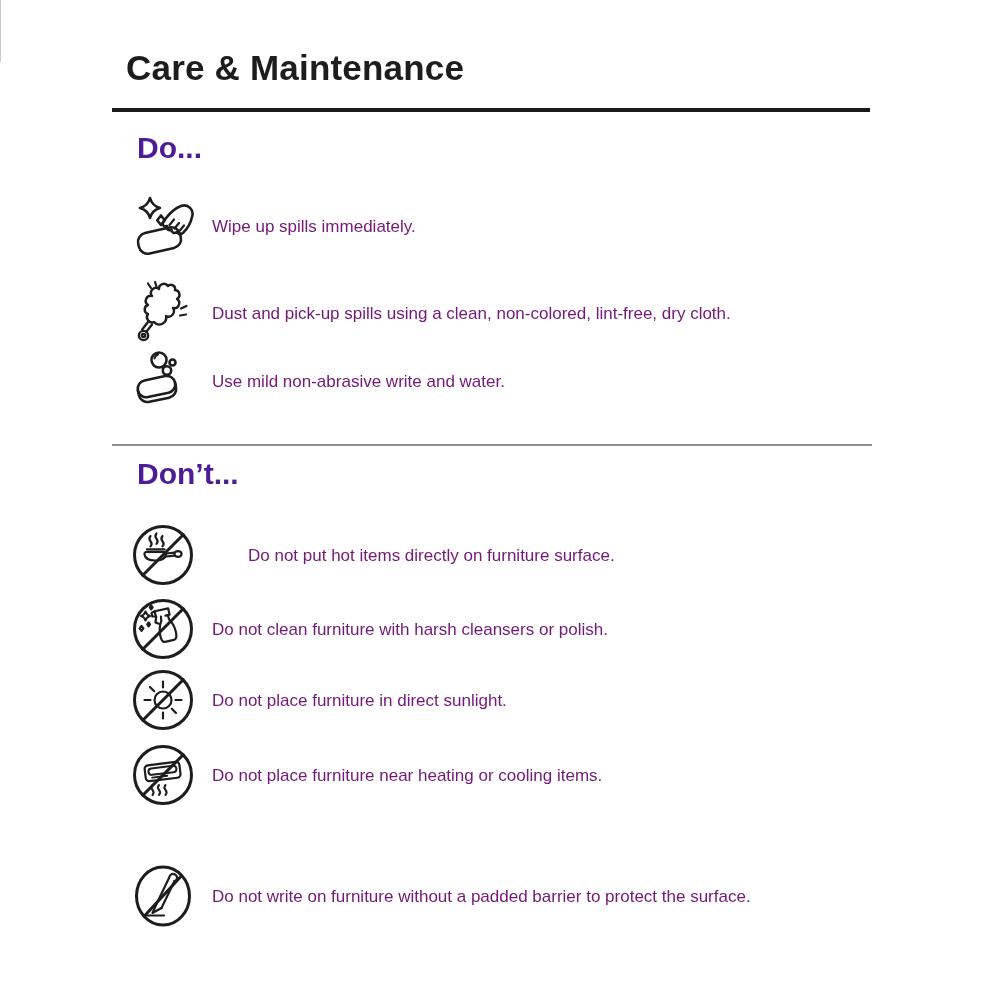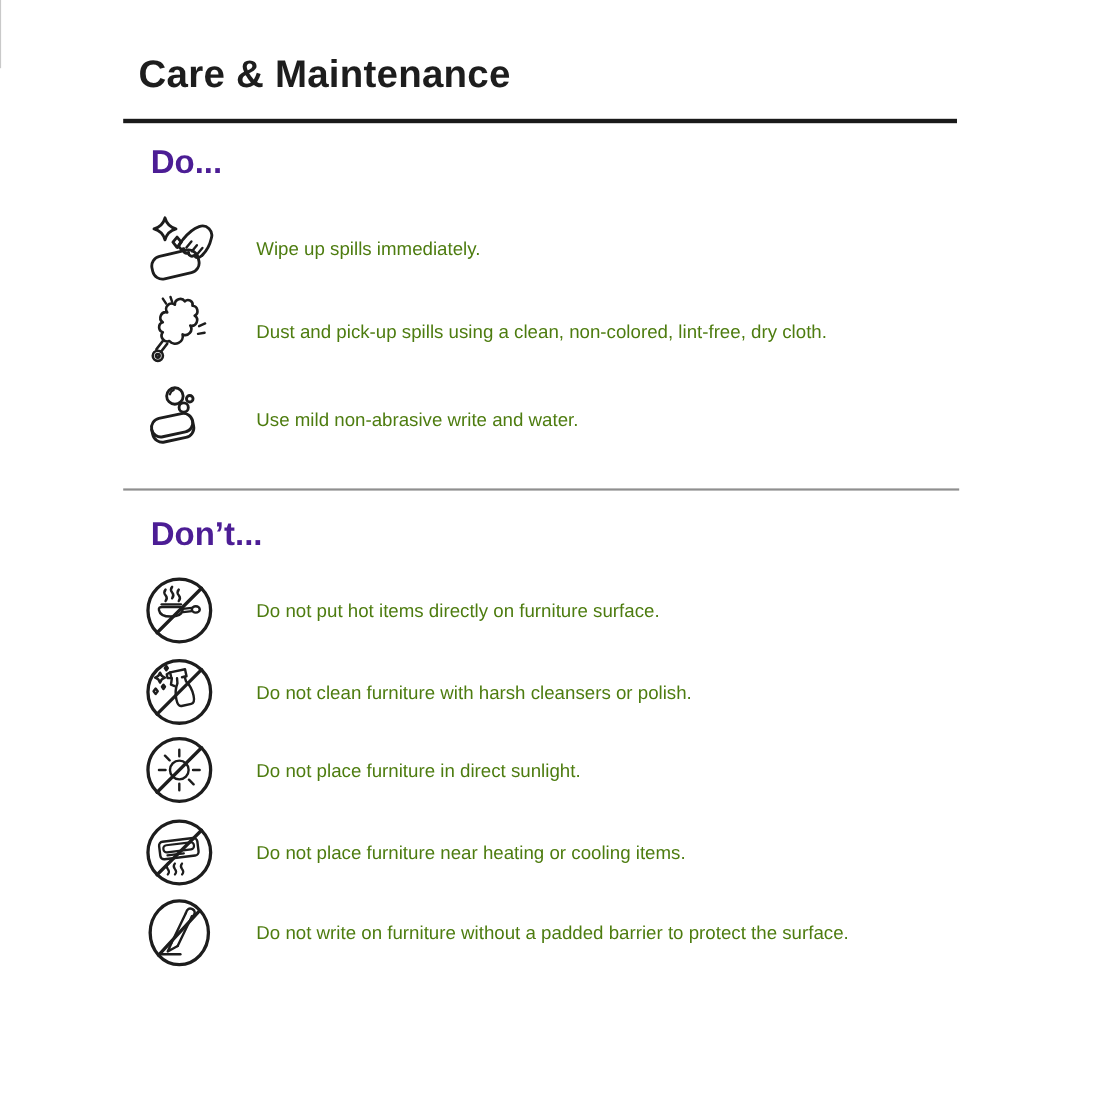--- a/index.html
+++ b/index.html
@@ -11,34 +11,34 @@
   .page-title{
     position:absolute;left:126px;top:48px;margin:0;
     font-size:35px;font-weight:bold;line-height:40px;letter-spacing:.2px;color:#1d1d1d;
   }
   .title-rule{position:absolute;left:112px;top:108px;width:758px;height:4px;background:#1a1a1a;}
   .section-heading{
     position:absolute;left:137px;margin:0;
     font-size:30px;font-weight:bold;line-height:34px;color:#4c1d95;
   }
   #do-heading{top:131px;}
-  #dont-heading{top:469px;}
+  #dont-heading{top:457px;}
   .section-divider{position:absolute;left:112px;top:444px;width:760px;height:2px;background:#8f8f8f;}
   .care-row{position:absolute;left:131px;height:64px;display:flex;align-items:center;}
   .icon-box{width:64px;height:64px;display:flex;align-items:center;justify-content:center;flex:0 0 64px;overflow:visible;}
-  .row-text{margin-left:38px;font-size:17px;line-height:21px;white-space:nowrap;color:#4d7c0f;letter-spacing:0;}
+  .row-text{margin-left:17px;font-size:17px;line-height:21px;white-space:nowrap;color:#701a75;letter-spacing:0;}
   
   #do-row-0{top:194px;}
-  #do-row-1{top:264px;height:74px;}
+  #do-row-1{top:276px;height:74px;}
   #do-row-2{top:349px;}
-  #dont-row-0{top:523px;}
+  #dont-row-0{top:523px;gap:36px;}
   #dont-row-1{top:597px;justify-content:space-between;}
   #dont-row-2{top:668px;}
   #dont-row-3{top:743px;}
-  #dont-row-4{top:816px;}
+  #dont-row-4{top:864px;}
   #dont-row-5{top:890px;}
   svg{display:block;}
 </style>
 </head>
 <body>
 
 <div class="page">
 
   <div class="edge-artifact"></div>
 

